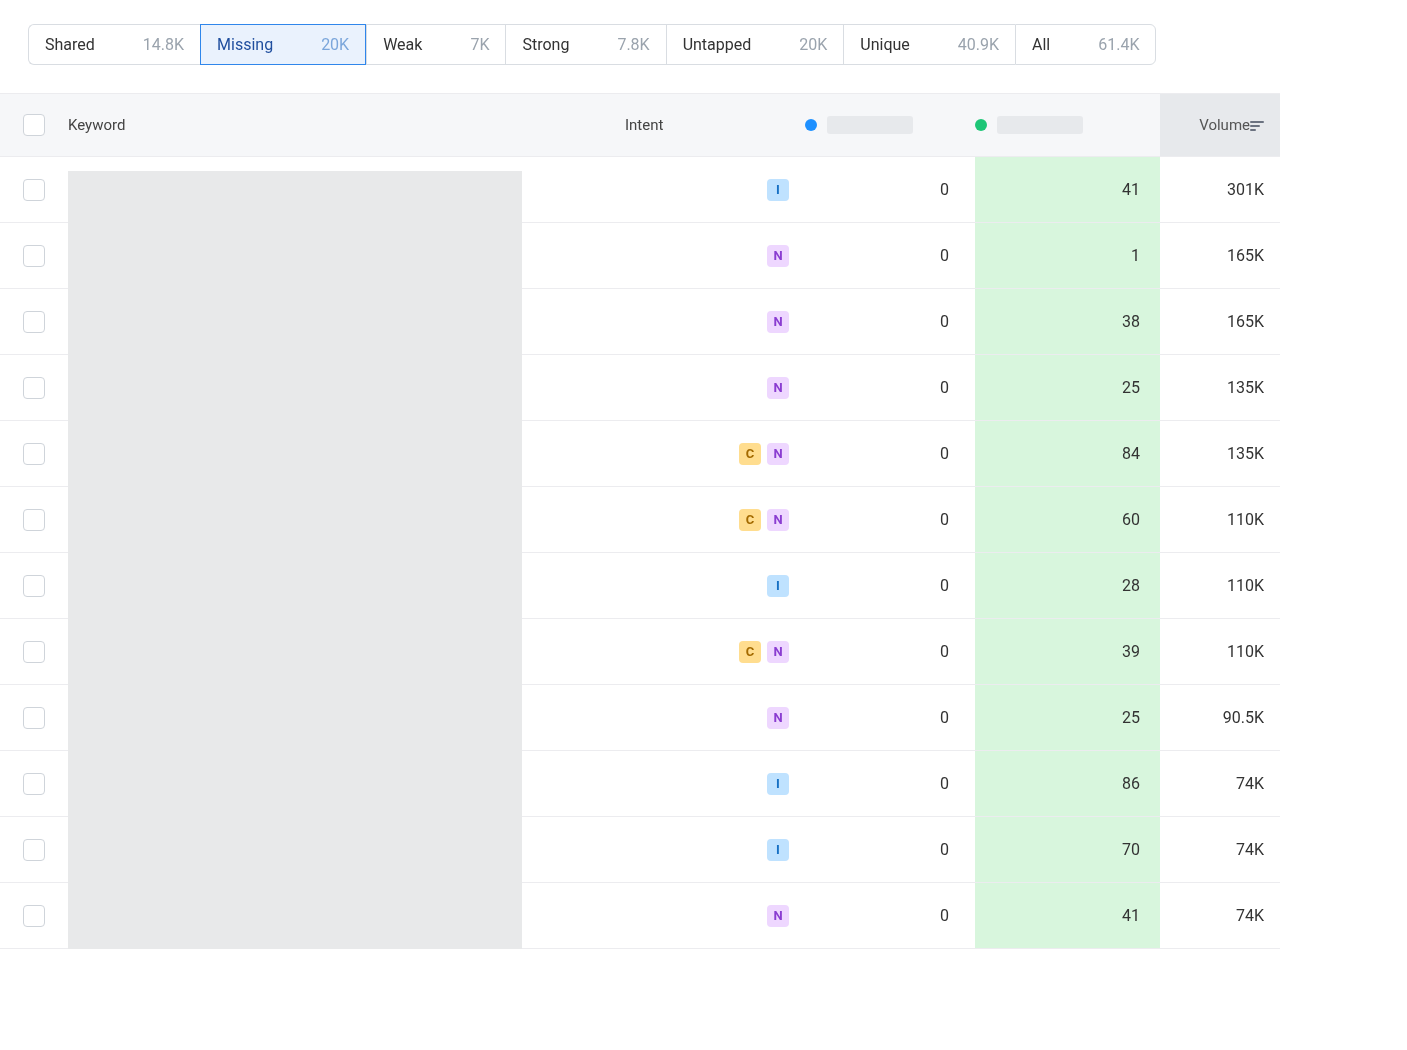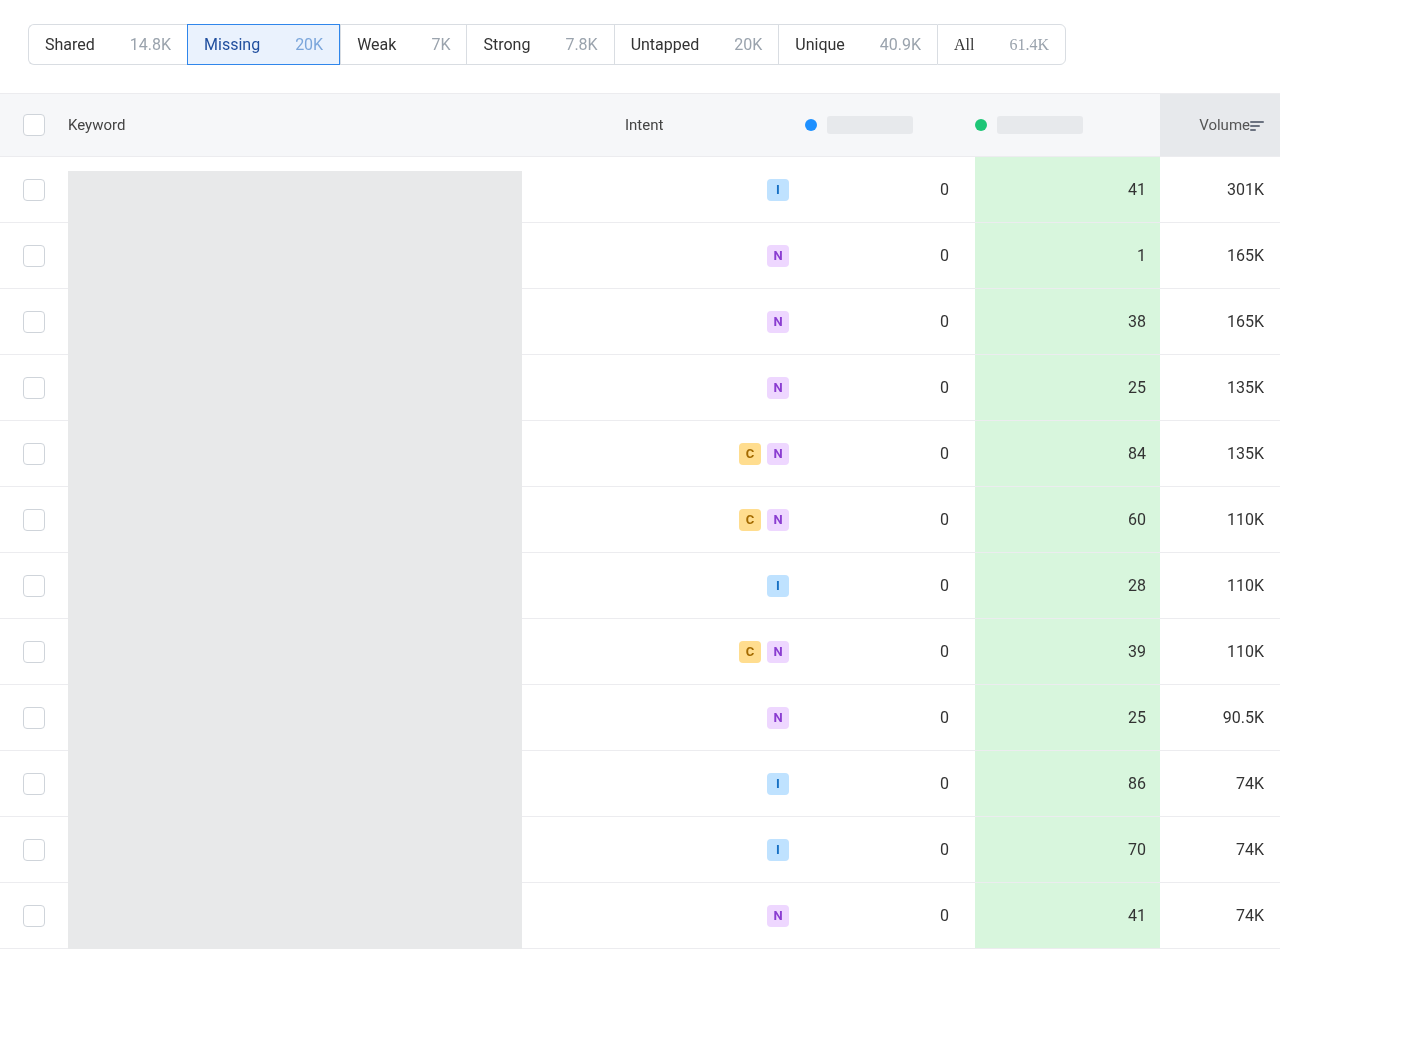--- a/index.html
+++ b/index.html
@@ -13,31 +13,31 @@
   .wrap { width: 1280px; }
 
   
   .tabbar {
     display: flex;
     margin: 24px 0 0 28px;
   }
   .tab {
     display: flex;
     align-items: center;
-    gap: 8px;
+    gap: 21px;
     padding: 10px 16px;
     border: 1px solid #d9dde2;
     border-right: none;
     background: #fff;
     cursor: pointer;
     font-size: 16px;
     color: #333;
   }
   .tab:first-child { border-radius: 6px 0 0 6px; }
-  .tab:last-child  { border-right: 1px solid #d9dde2; border-radius: 0 6px 6px 0; font-family: Liberation Serif, serif; }
+  .tab:last-child  { border-right: 1px solid #d9dde2; border-radius: 0 6px 6px 0; }
   .tab .count { color: #9aa3ad; margin-left: 27px; }
   .tab.active {
     background: #eaf2fd;
     border: 1.5px solid #2f86eb;
     color: #1f4e9e;
   }
   .tab.active .count { color: #7ba6db; }
 
   
   .thead {
@@ -94,21 +94,21 @@
   .cell-intent { display:flex; justify-content:flex-end; padding-right: 16px; gap:6px; }
   .badge {
     display:inline-flex; align-items:center; justify-content:center;
     width: 22px; height: 22px; border-radius:4px;
     font-weight: 700; font-size: 13px;
   }
   .badge-I { background:#bfe2ff; color:#1670c4; }
   .badge-N { background:#eed7ff; color:#8a3dd1; }
   .badge-C { background:#ffdd8f; color:#a46a00; }
   .cell-num1 { text-align:right; padding-right: 26px; }
-  .cell-num2 { text-align:right; padding-right: 14px; background:#d8f6dd; height:100%; display:flex; align-items:center; justify-content:flex-end; }
+  .cell-num2 { text-align:right; padding-right: 20px; background:#d8f6dd; height:100%; display:flex; align-items:center; justify-content:flex-end; }
   .cell-vol  { text-align:right; padding-right: 16px; }
 
   
   .redact {
     position:absolute;
     left: 68px; top: 14px;
     width: 454px;
     height: calc(100% - 0px);
     background:#e8e9ea;
   }

